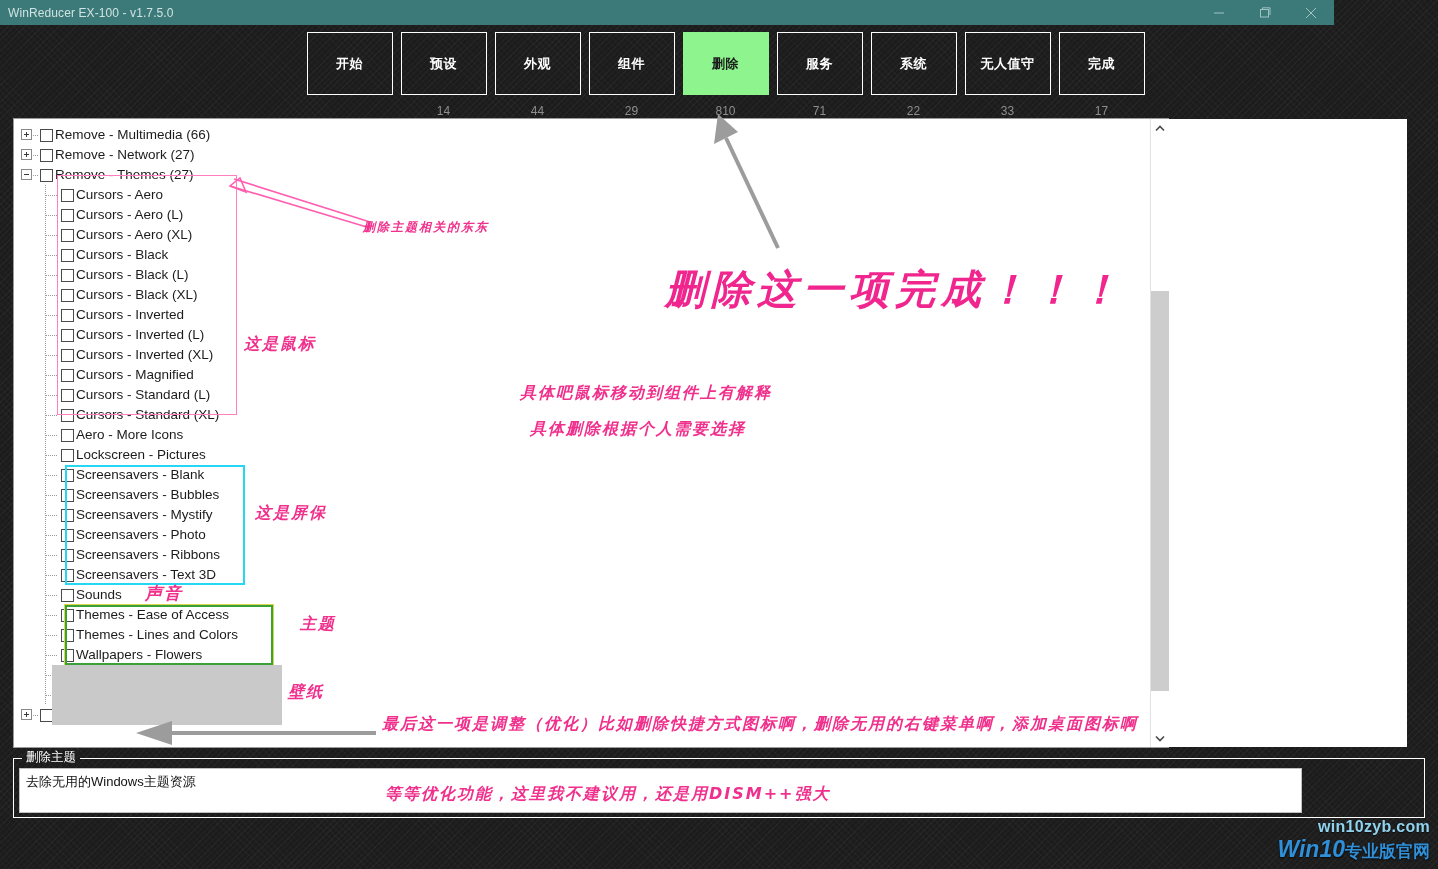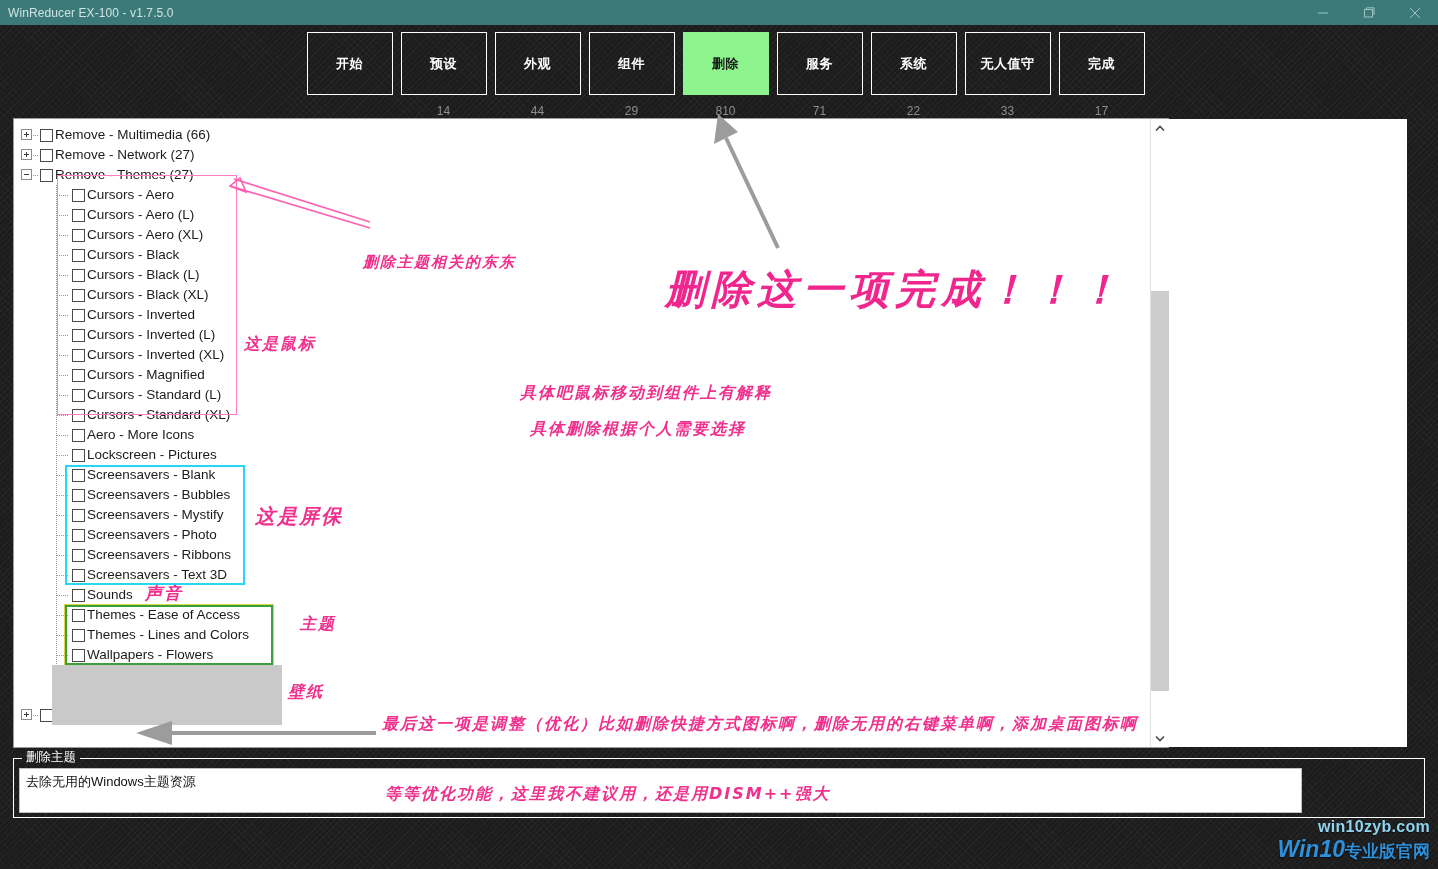--- a/index.html
+++ b/index.html
@@ -15,21 +15,21 @@
     background:
       repeating-linear-gradient(135deg, rgba(255,255,255,0.035) 0px, rgba(255,255,255,0.035) 1px, rgba(0,0,0,0) 1px, rgba(0,0,0,0) 4px),
       repeating-linear-gradient(45deg, rgba(255,255,255,0.025) 0px, rgba(255,255,255,0.025) 1px, rgba(0,0,0,0) 1px, rgba(0,0,0,0) 5px),
       #1c1c1c;
     overflow: hidden;
   }
 
   
   #titlebar {
     position: absolute; left: 0; top: 0;
-    width: 1438px; height: 25px;
+    width: 1334px; height: 25px;
     background: #3b7a78;
     display: flex; align-items: center;
   }
   #titlebar .title {
     color: #cfe3e2;
     font-size: 12px;
     padding-left: 8px;
     letter-spacing: 0.1px;
     white-space: nowrap;
   }
@@ -111,21 +111,21 @@
     left: 4px; top: 2px; width: 1px; height: 5px; background: #3a3a3a;
   }
   .row .cb {
     width: 13px; height: 13px;
     border: 1px solid #4a4a4a;
     background: #ffffff;
     margin-right: 2px; flex: none;
   }
   .row .lbl { line-height: 20px; }
   .row.lvl0 { padding-left: 26px; }
-  .row.lvl1 { padding-left: 47px; margin-left: 11px; }
+  .row.lvl1 { padding-left: 47px; }
   .vline {
     position: absolute; left: 31px; top: 0; width: 1px; height: 100%;
     background-image: linear-gradient(to bottom, #9a9a9a 50%, transparent 50%);
     background-size: 1px 2px;
   }
 
   
   .hlbox { position: absolute; pointer-events: none; }
   .hlbox.pink   { border: 1px solid #ff7fc0; }
   .hlbox.cyan   { border: 2px solid #25d6f5; }
@@ -515,26 +515,26 @@
     <path d="M78 148 L26 38" stroke="#9c9c9c" stroke-width="4" fill="none"></path>
     <path d="M18 14 L14 44 L38 32 Z" fill="#9c9c9c"></path>
   </svg>
 
   <svg class="arrow" style="left:128px; top:718px; width:250px; height:32px;" viewBox="0 0 250 32">
     <path d="M248 15 L40 15" stroke="#9c9c9c" stroke-width="4" fill="none"></path>
     <path d="M8 15 L44 3 L44 27 Z" fill="#9c9c9c"></path>
   </svg>
 
   <div id="annotations">
-      <div class="anno" style="left: 363px; top: 219px; font-size: 15px; margin-top: 34px;">删除主题相关的东东</div>
+      <div class="anno" style="left: 363px; top: 219px; font-size: 12px;">删除主题相关的东东</div>
       <div class="anno" style="left: 244px; top: 334px; font-size: 16px;">这是鼠标</div>
       <div class="anno big" style="left: 665px; top: 262px; font-size: 40px; letter-spacing: 6px;">删除这一项完成！！！</div>
       <div class="anno" style="left: 520px; top: 383px; font-size: 16px;">具体吧鼠标移动到组件上有解释</div>
       <div class="anno" style="left: 530px; top: 419px; font-size: 16px;">具体删除根据个人需要选择</div>
-      <div class="anno" style="left: 255px; top: 503px; font-size: 20px;">这是屏保</div>
+      <div class="anno" style="left: 255px; top: 503px; font-size: 16px;">这是屏保</div>
       <div class="anno" style="left: 145px; top: 582px; font-size: 17px;">声音</div>
       <div class="anno" style="left: 300px; top: 614px; font-size: 16px;">主题</div>
       <div class="anno" style="left: 288px; top: 682px; font-size: 16px;">壁纸</div>
       <div class="anno" style="left: 382px; top: 714px; font-size: 16px;">最后这一项是调整（优化）比如删除快捷方式图标啊，删除无用的右键菜单啊，添加桌面图标啊</div>
       <div class="anno" style="left: 385px; top: 784px; font-size: 16px;">等等优化功能，这里我不建议用，还是用DISM++强大</div>
     </div>
 
   <div id="watermark">
     <div class="wm1">win10zyb.com</div>
     <div class="wm2"><span>Win10</span><span class="cn">专业版官网</span></div>

